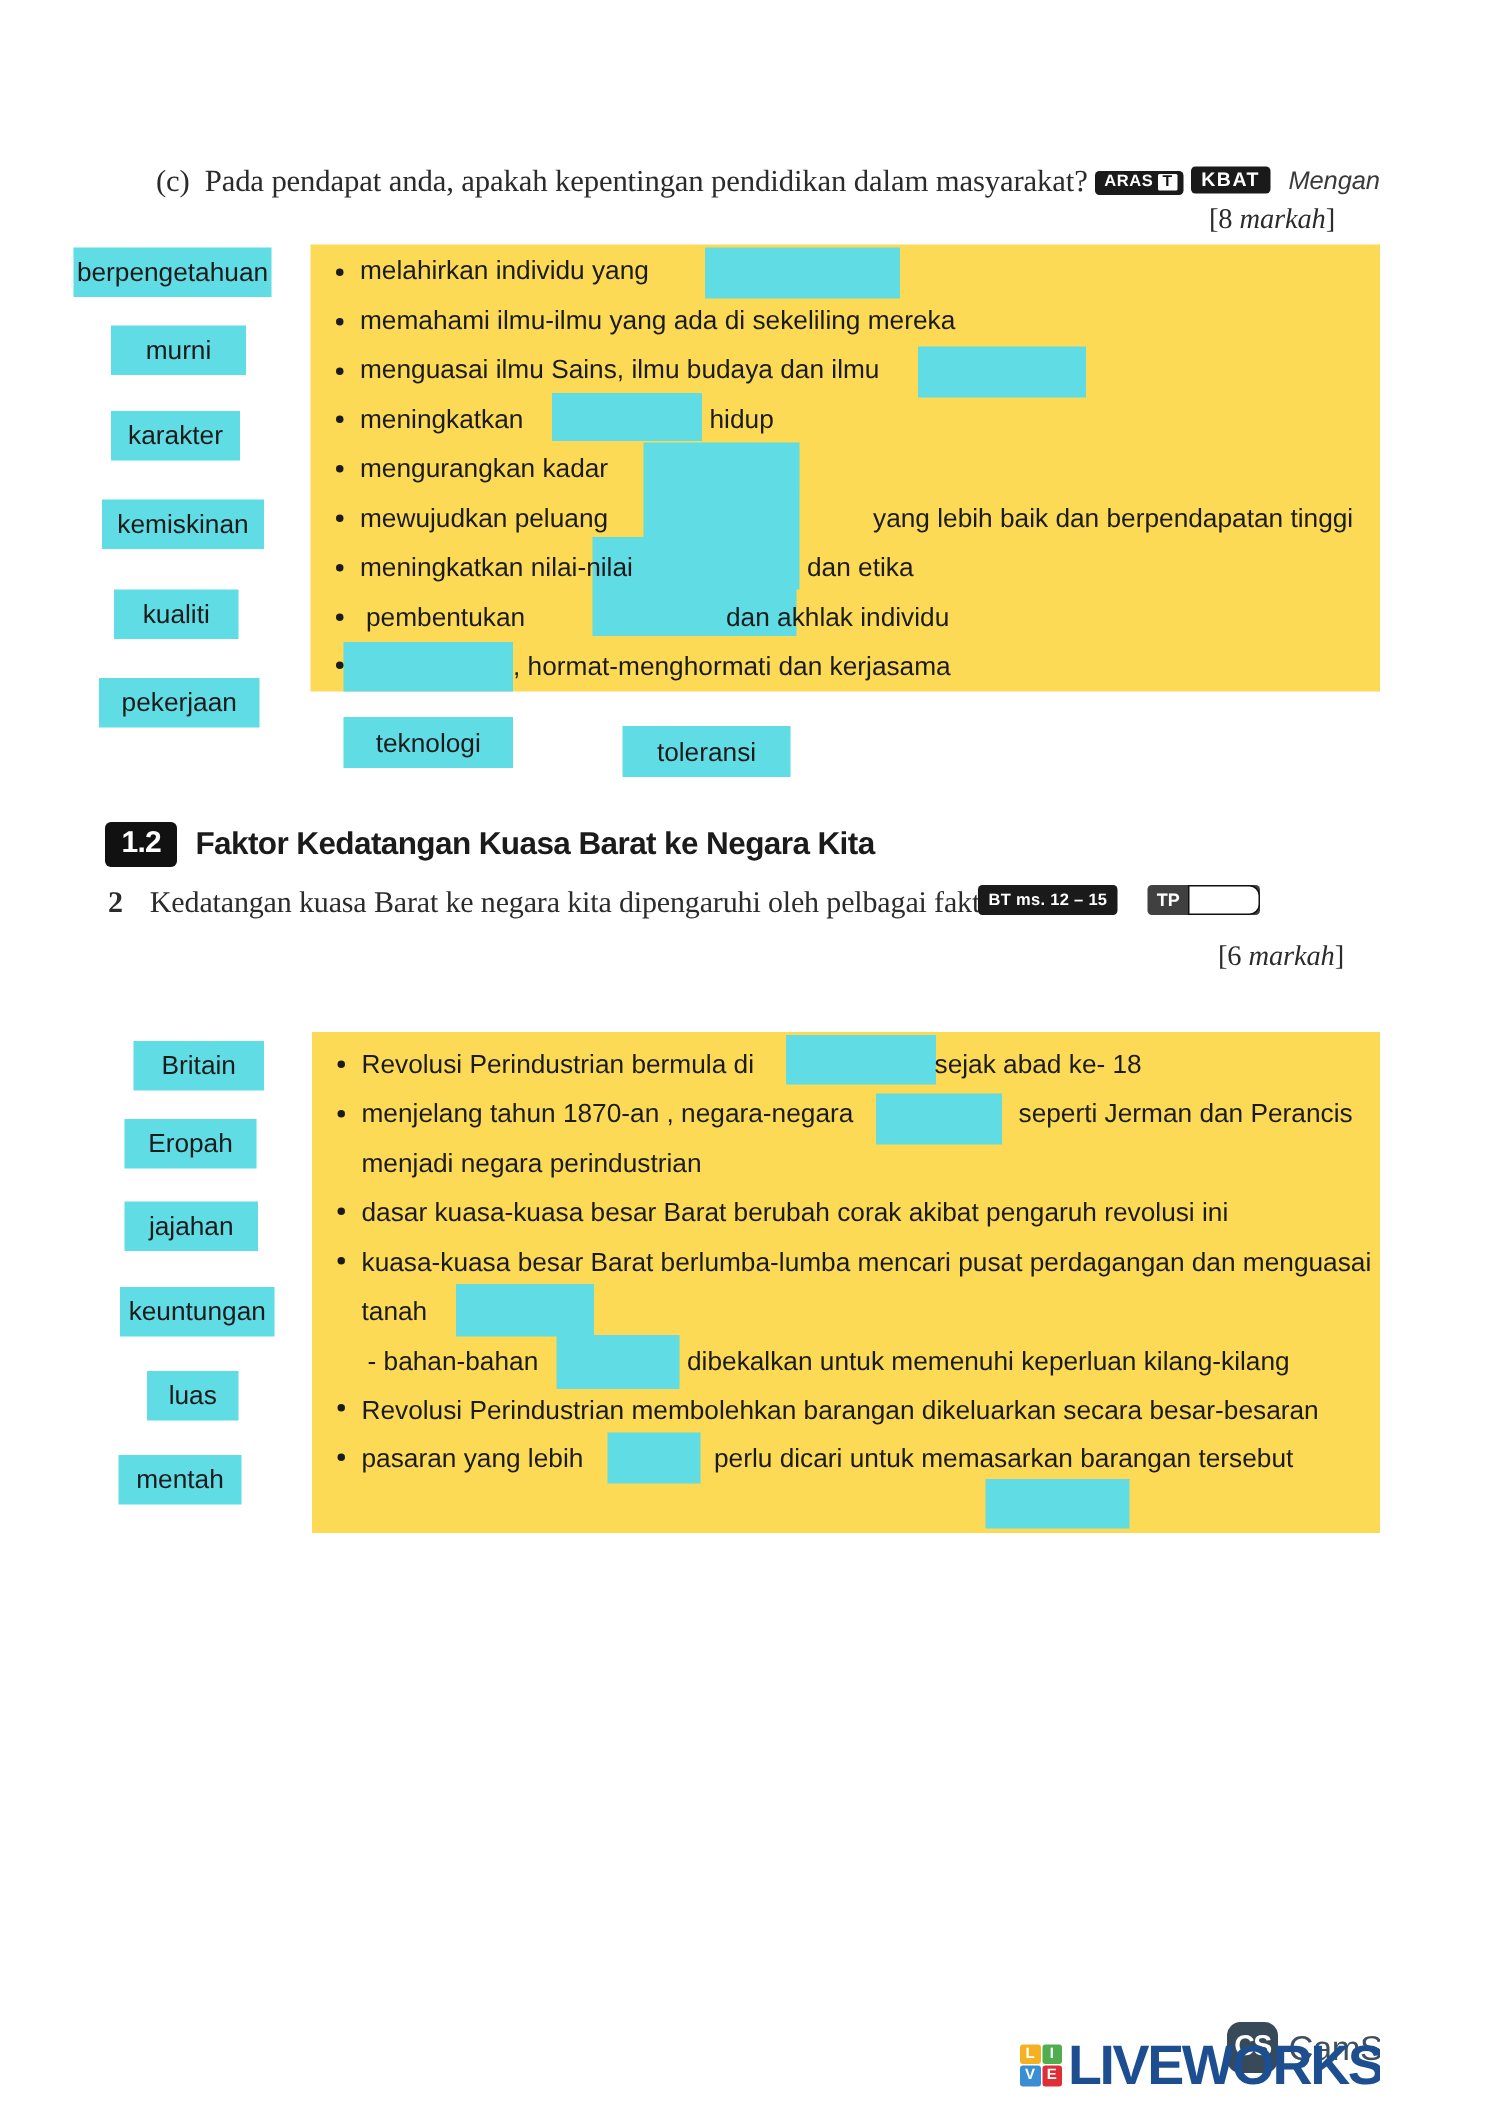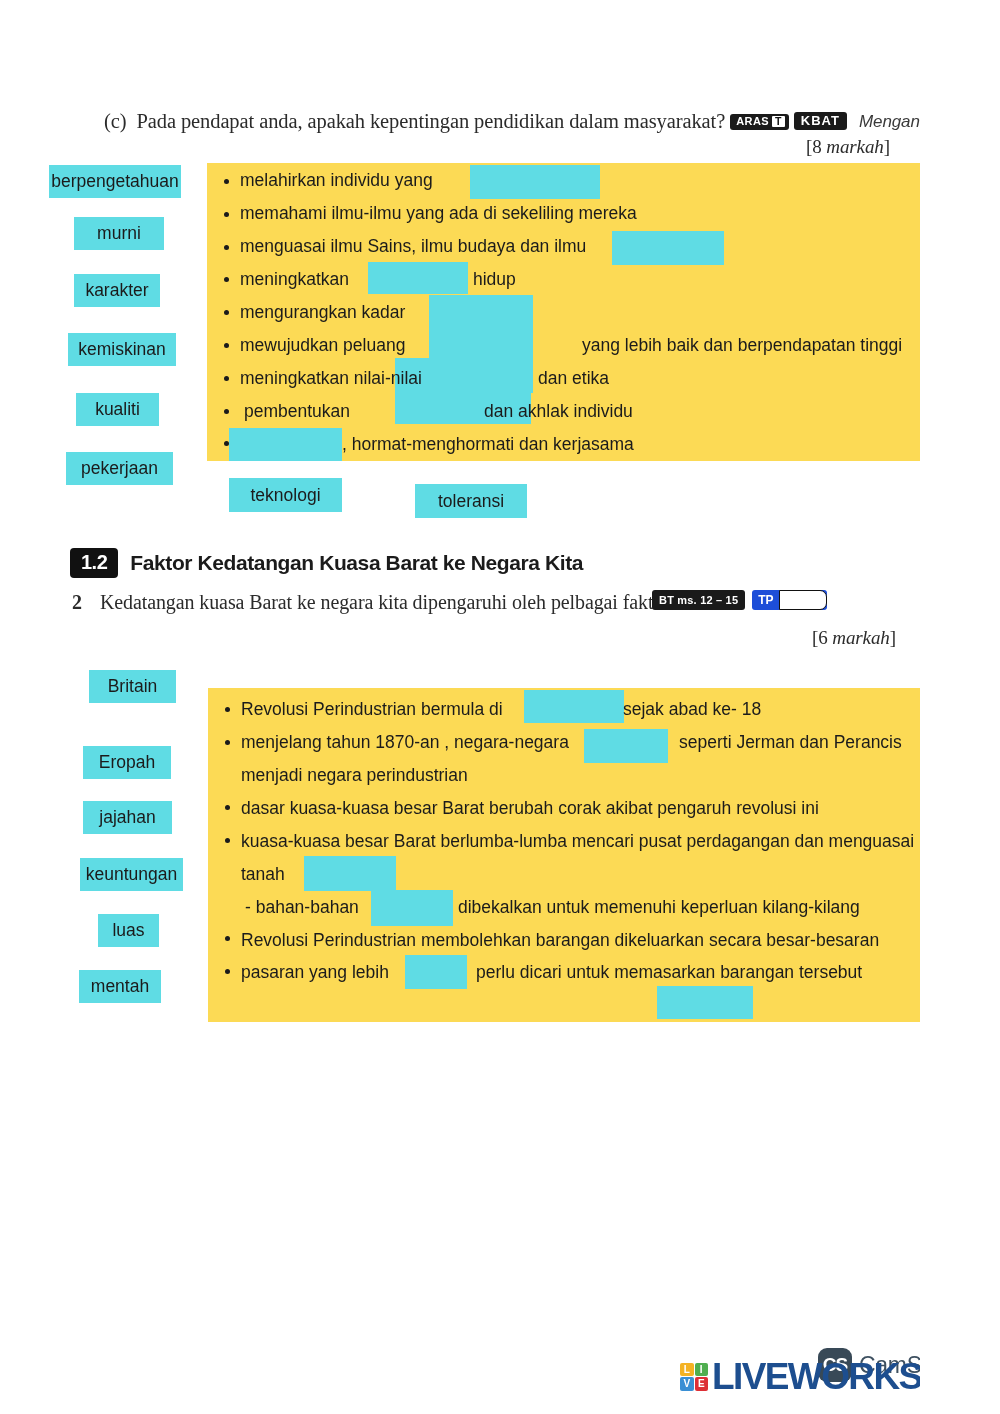--- a/index.html
+++ b/index.html
@@ -142,24 +142,24 @@
     color: #fff;
     font-family: "Liberation Sans", sans-serif;
     font-weight: bold;
     font-size: 11px;
     padding: 3px 7px;
     border-radius: 3px;
     letter-spacing: 0.2px;
     line-height: 1.3;
   }
   .tp-group {
-    margin-left: 7px;
+    margin-left: 20px;
     display: flex;
     align-items: stretch;
-    background: #1d4ed8;
+    background: #404040;
     border-radius: 3px;
   }
   .tp-label {
     color: #fff;
     font-family: "Liberation Sans", sans-serif;
     font-weight: bold;
     font-size: 12px;
     padding: 3px 5px 3px 6px;
     line-height: 1.2;
   }
@@ -410,21 +410,21 @@
   <div class="panel-text" style="left:241px;top:765px;">menjadi negara perindustrian</div>
   <div class="panel-text" style="left:241px;top:798px;">dasar kuasa-kuasa besar Barat berubah corak akibat pengaruh revolusi ini</div>
   <div class="panel-text" style="left:241px;top:831px;">kuasa-kuasa besar Barat berlumba-lumba mencari pusat perdagangan dan menguasai</div>
   <div class="panel-text" style="left:241px;top:864px;">tanah</div>
   <div class="panel-text" style="left:245px;top:897px;">- bahan-bahan</div>
   <div class="panel-text" style="left:458px;top:897px;">dibekalkan untuk memenuhi keperluan kilang-kilang</div>
   <div class="panel-text" style="left:241px;top:930px;">Revolusi Perindustrian membolehkan barangan dikeluarkan secara besar-besaran</div>
   <div class="panel-text" style="left:241px;top:962px;">pasaran yang lebih</div>
   <div class="panel-text" style="left:476px;top:962px;">perlu dicari untuk memasarkan barangan tersebut</div>
 
-  <div class="chip" style="left:89px;top:670px;width:87px;height:33px;">
+  <div class="chip" style="left:89px;top:694px;width:87px;height:33px;">
       <span>Britain</span>
     </div>
   <div class="chip" style="left:83px;top:746px;width:88px;height:33px;">
       <span>Eropah</span>
     </div>
   <div class="chip" style="left:83px;top:801px;width:89px;height:33px;">
       <span>jajahan</span>
     </div>
   <div class="chip" style="left:80px;top:858px;width:103px;height:33px;">
       <span>keuntungan</span>

